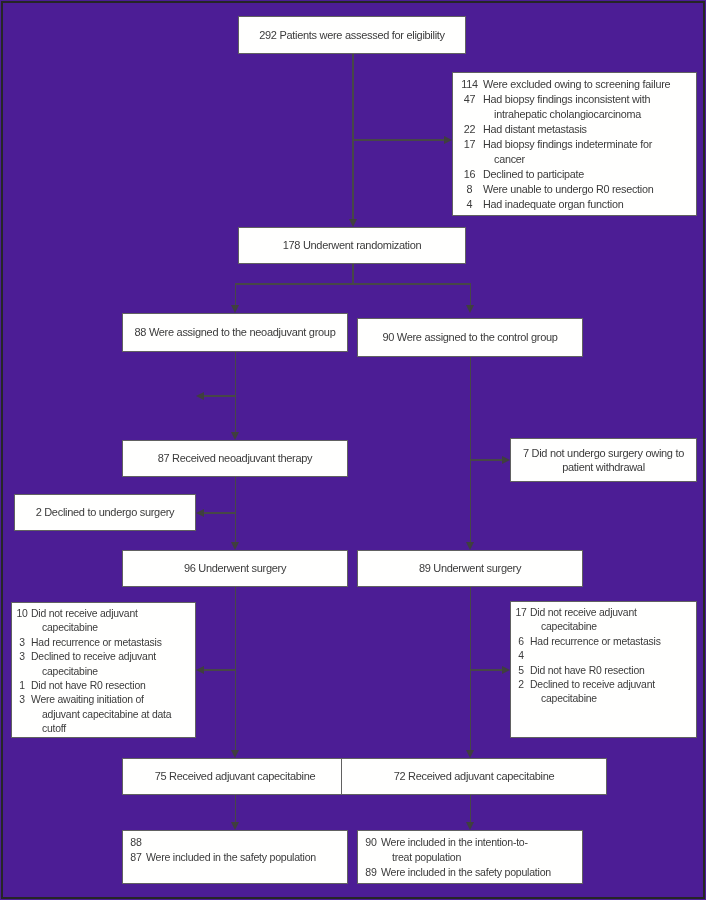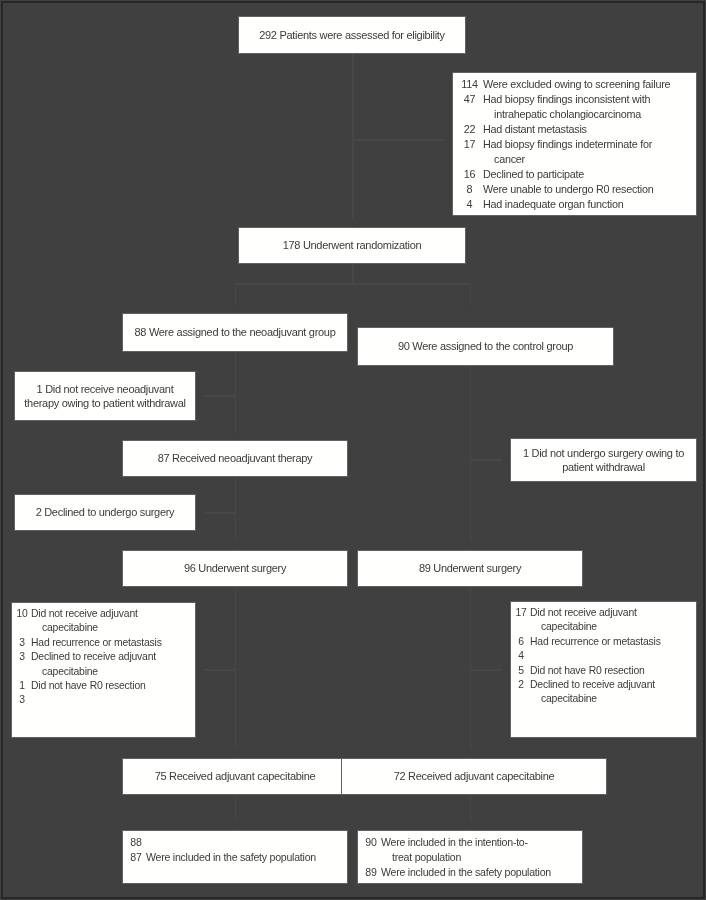--- a/index.html
+++ b/index.html
@@ -1,16 +1,16 @@
 <!DOCTYPE html>
 <html><head>
 <meta charset="utf-8">
 <style>
   html,body{margin:0;padding:0;background:#ffffff}
-  .canvas{position:relative;width:706px;height:900px;background:#404040;
+  .canvas{position:relative;width:706px;height:900px;background:#4c1d95;
           font-family:"Liberation Sans",sans-serif;color:#3b3b3b;overflow:hidden}
   .frame{position:absolute;inset:1px;border:2px solid #262626;pointer-events:none}
   .box{position:absolute;background:#fffffe;border:1.4px solid #616161;box-sizing:border-box}
   .center{display:flex;align-items:center;justify-content:center;text-align:center;
           font-size:11px;letter-spacing:-0.3px;line-height:14.5px;padding:2px 6px}
   .list{font-size:10.8px;letter-spacing:-0.25px;line-height:15px;padding:4px 3px 4px 6px}
   .li{display:flex}
   .num{flex:none;text-align:center;margin-right:3px}
   .txt{white-space:pre;padding-left:11px;text-indent:-11px}
   .list-wide .num{width:21px}
@@ -107,34 +107,31 @@
   </div>
 
   <div class="box center" style="left:238px;top:227px;width:228px;height:37px">
     <span>178 Underwent randomization</span>
   </div>
 
   <div class="box center" style="left:122px;top:313px;width:226px;height:39px">
     <span>88 Were assigned to the neoadjuvant group</span>
   </div>
 
-  <div class="box center" style="left:357px;top:327px;width:257px;height:39px">
+  <div class="box center" style="left:357px;top:318px;width:226px;height:39px">
     <span>90 Were assigned to the control group</span>
   </div>
 
-  <div class="box center" style="left:14px;top:371px;width:182px;height:50px">
-    <span>1 Did not receive neoadjuvant therapy owing to patient withdrawal</span>
-  </div>
 
   <div class="box center" style="left:122px;top:440px;width:226px;height:37px">
     <span>87 Received neoadjuvant therapy</span>
   </div>
 
   <div class="box center" style="left:510px;top:438px;width:187px;height:44px;padding:2px 8px">
-    <span>1 Did not undergo surgery owing to patient withdrawal</span>
+    <span>7 Did not undergo surgery owing to patient withdrawal</span>
   </div>
 
   <div class="box center" style="left:14px;top:494px;width:182px;height:37px">
     <span>2 Declined to undergo surgery</span>
   </div>
 
   <div class="box center" style="left:122px;top:550px;width:226px;height:37px">
     <span>96 Underwent surgery</span>
   </div>
 
@@ -156,20 +153,23 @@
       <span class="num">3</span>
       <span class="txt">Declined to receive adjuvant
 capecitabine</span>
     </div>
     <div class="li">
       <span class="num">1</span>
       <span class="txt">Did not have R0 resection</span>
     </div>
     <div class="li">
       <span class="num">3</span>
+      <span class="txt">Were awaiting initiation of
+adjuvant capecitabine at data
+cutoff</span>
     </div>
   </div>
 
   <div class="box list list-small" style="left:510px;top:601px;width:187px;height:137px">
     <div class="li">
       <span class="num">17</span>
       <span class="txt">Did not receive adjuvant
 capecitabine</span>
     </div>
     <div class="li">

